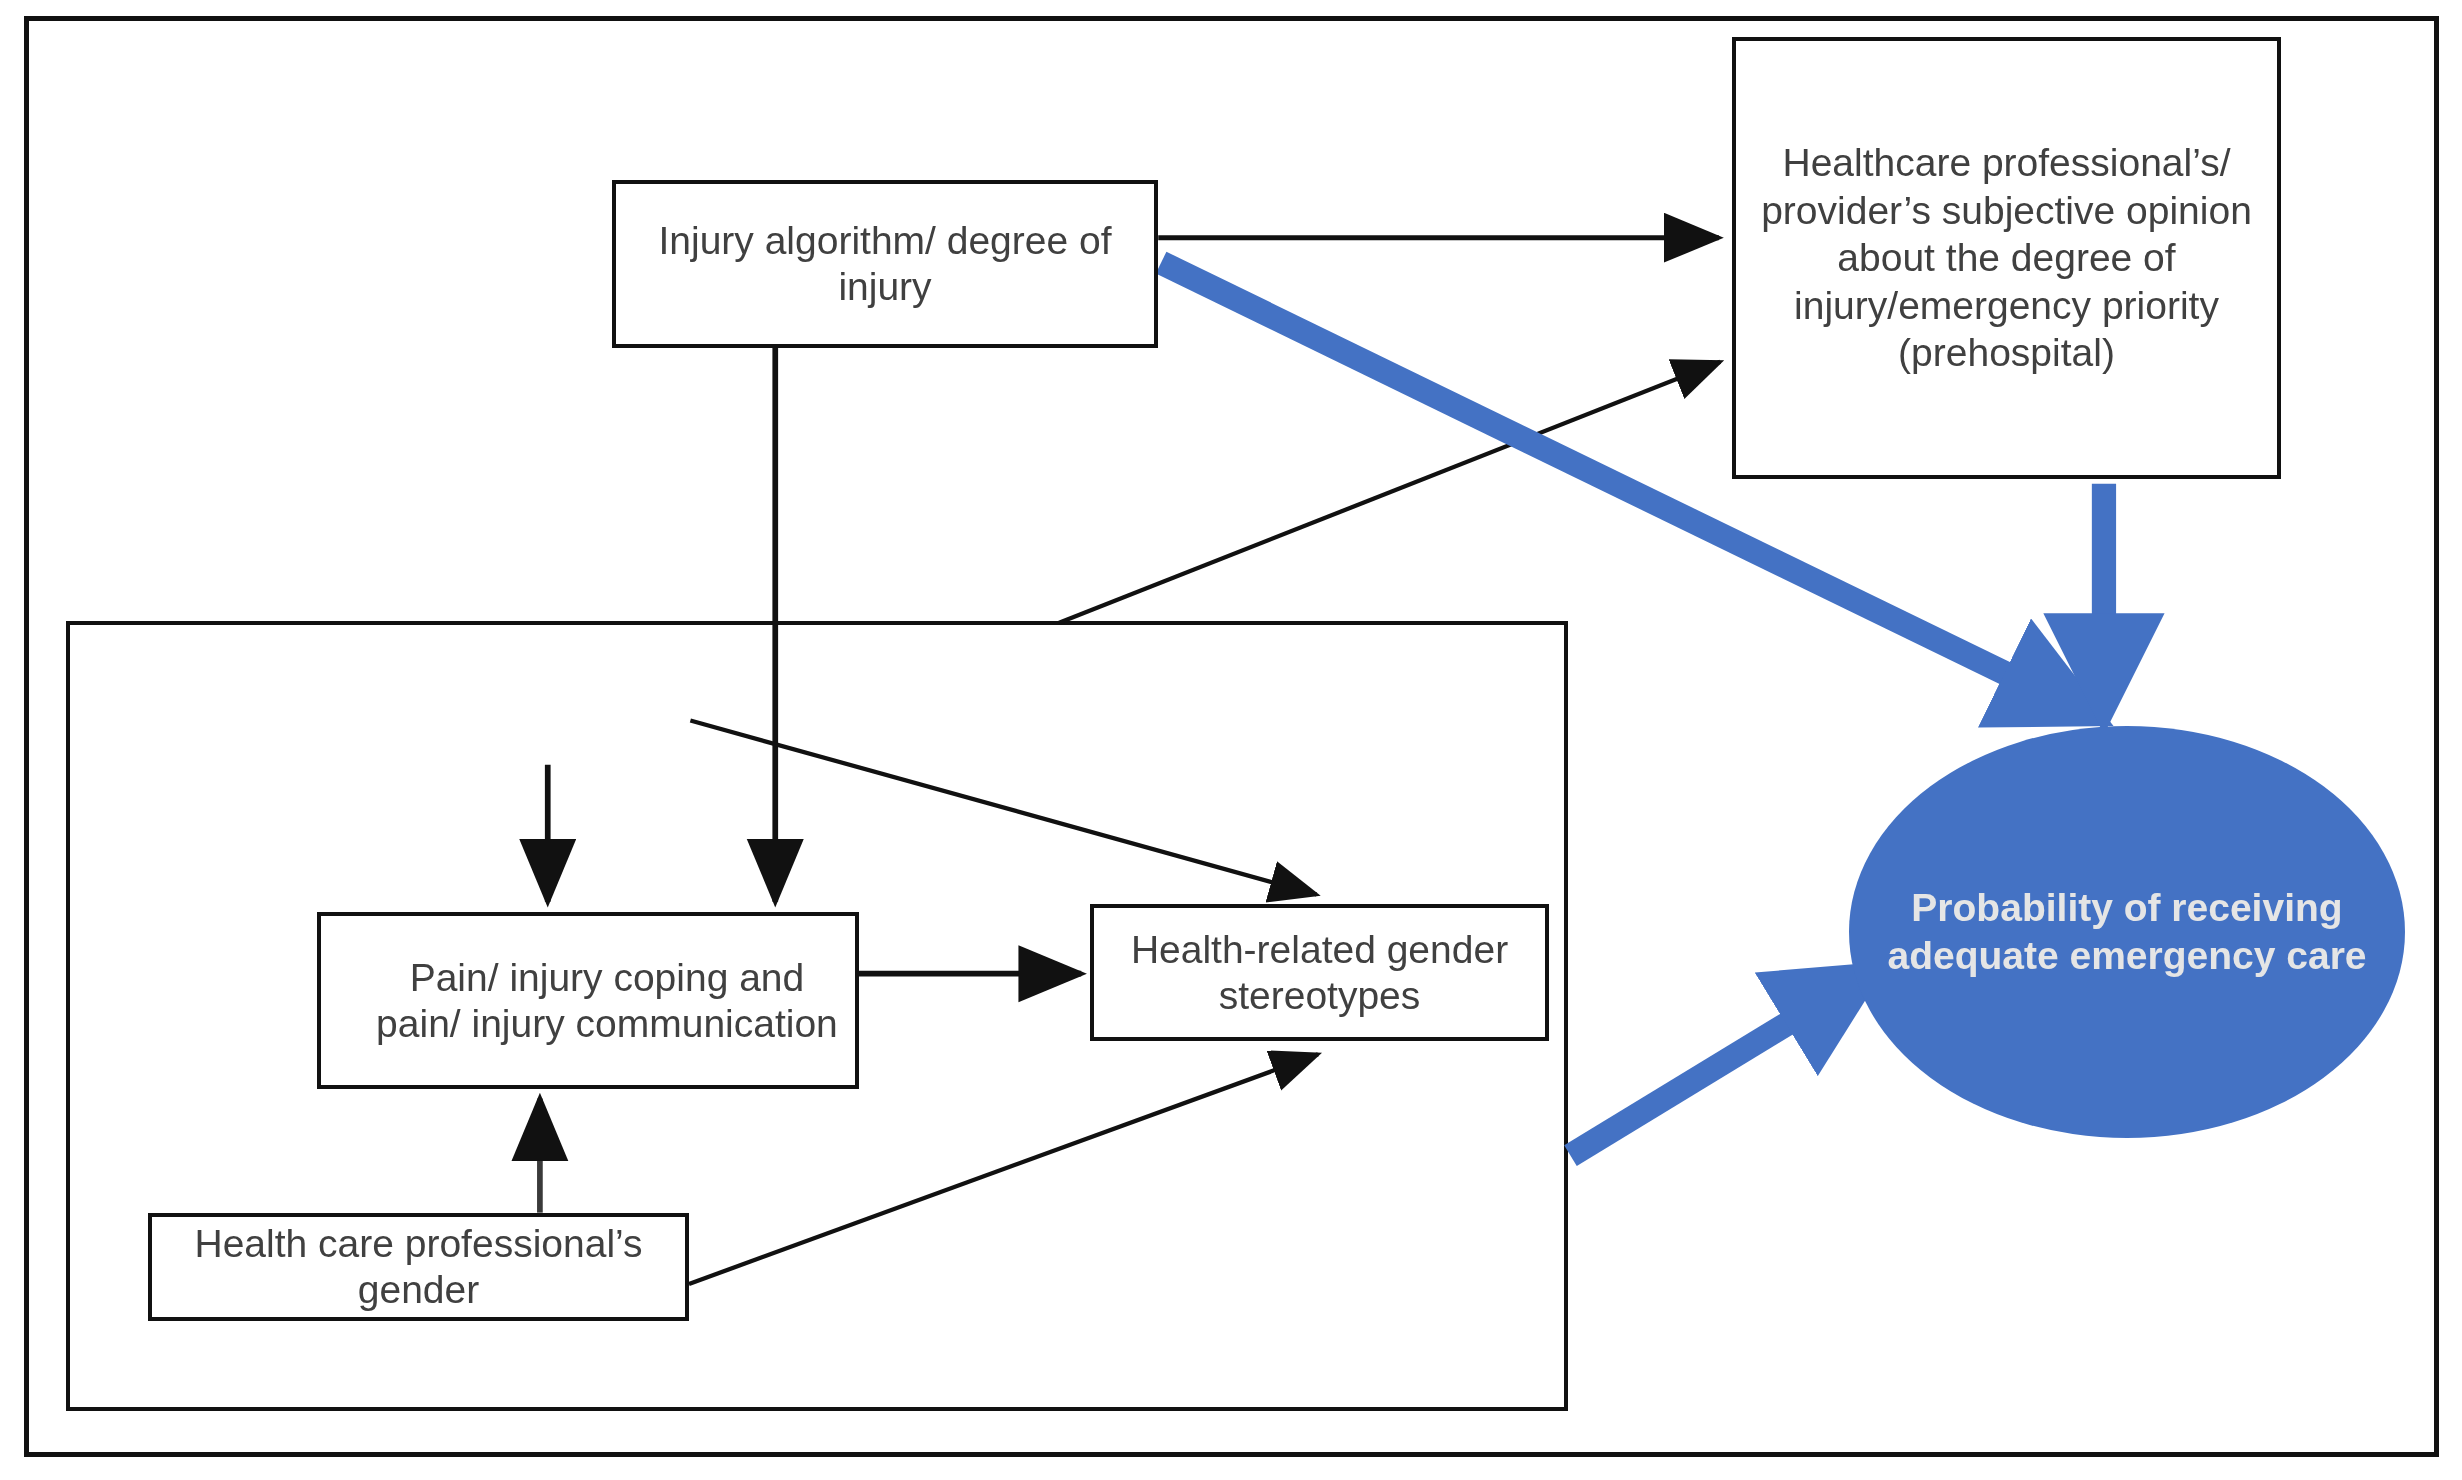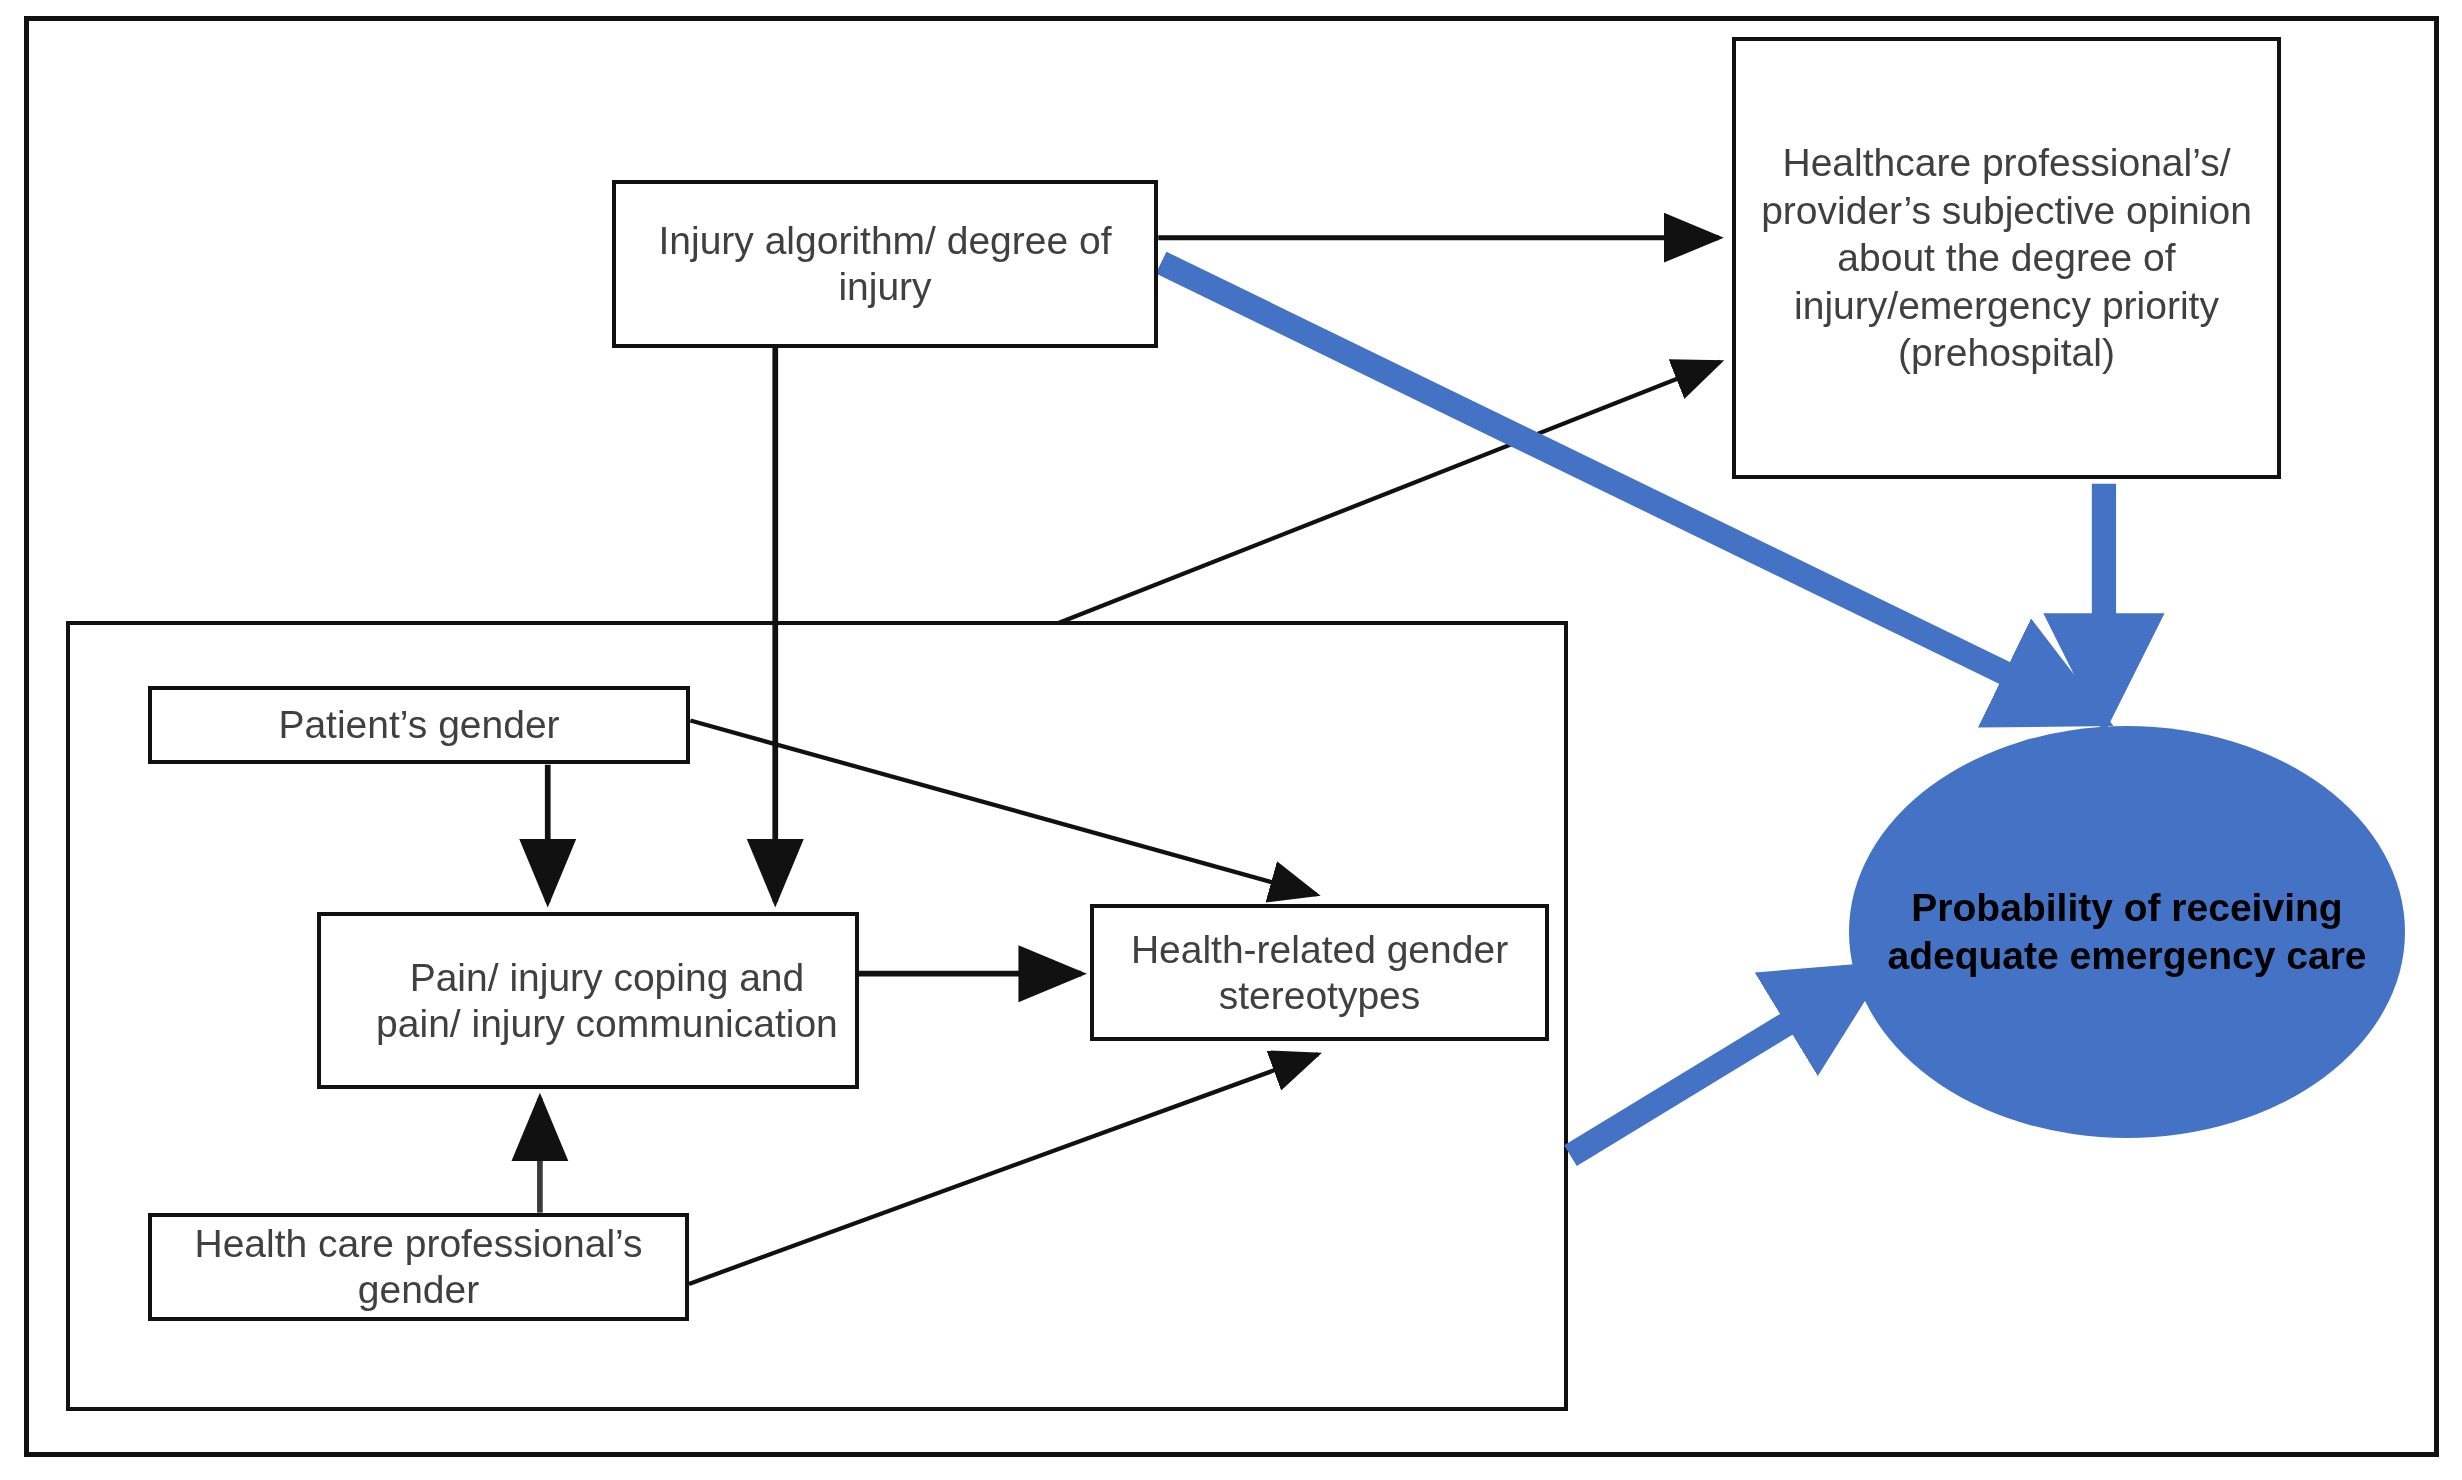--- a/index.html
+++ b/index.html
@@ -79,21 +79,21 @@
   #node-outcome {
     position: absolute;
     left: 1849px; top: 726px;
     width: 556px; height: 412px;
     border-radius: 50%;
     background: #4472C4;
     display: flex;
     align-items: center;
     justify-content: center;
     text-align: center;
-    color: #000000;
+    color: #e5e5e5;
     font-weight: bold;
     font-size: 39px;
     line-height: 1.22;
   }
 
   
   #edges {
     position: absolute;
     left: 0; top: 0;
     width: 2462px;
@@ -143,23 +143,20 @@
   </svg>
 
   <div class="node" id="node-injury-algorithm">
     <span>Injury algorithm/ degree of injury</span>
   </div>
 
   <div class="node" id="node-hcp-opinion">
     <span>Healthcare professional’s/ provider’s subjective opinion about the degree of injury/emergency priority (prehospital)</span>
   </div>
 
-  <div class="node" id="node-patient-gender">
-    <span>Patient’s gender</span>
-  </div>
 
   <div class="node" id="node-pain-coping">
     <span>Pain/ injury coping and pain/ injury communication</span>
   </div>
 
   <div class="node" id="node-gender-stereotypes">
     <span>Health-related gender stereotypes</span>
   </div>
 
   <div class="node" id="node-hcp-gender">

